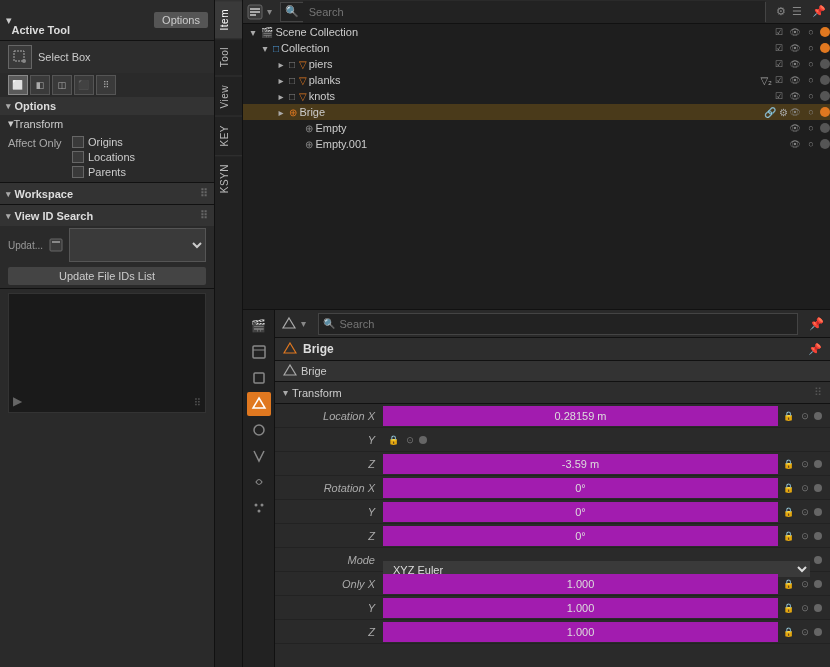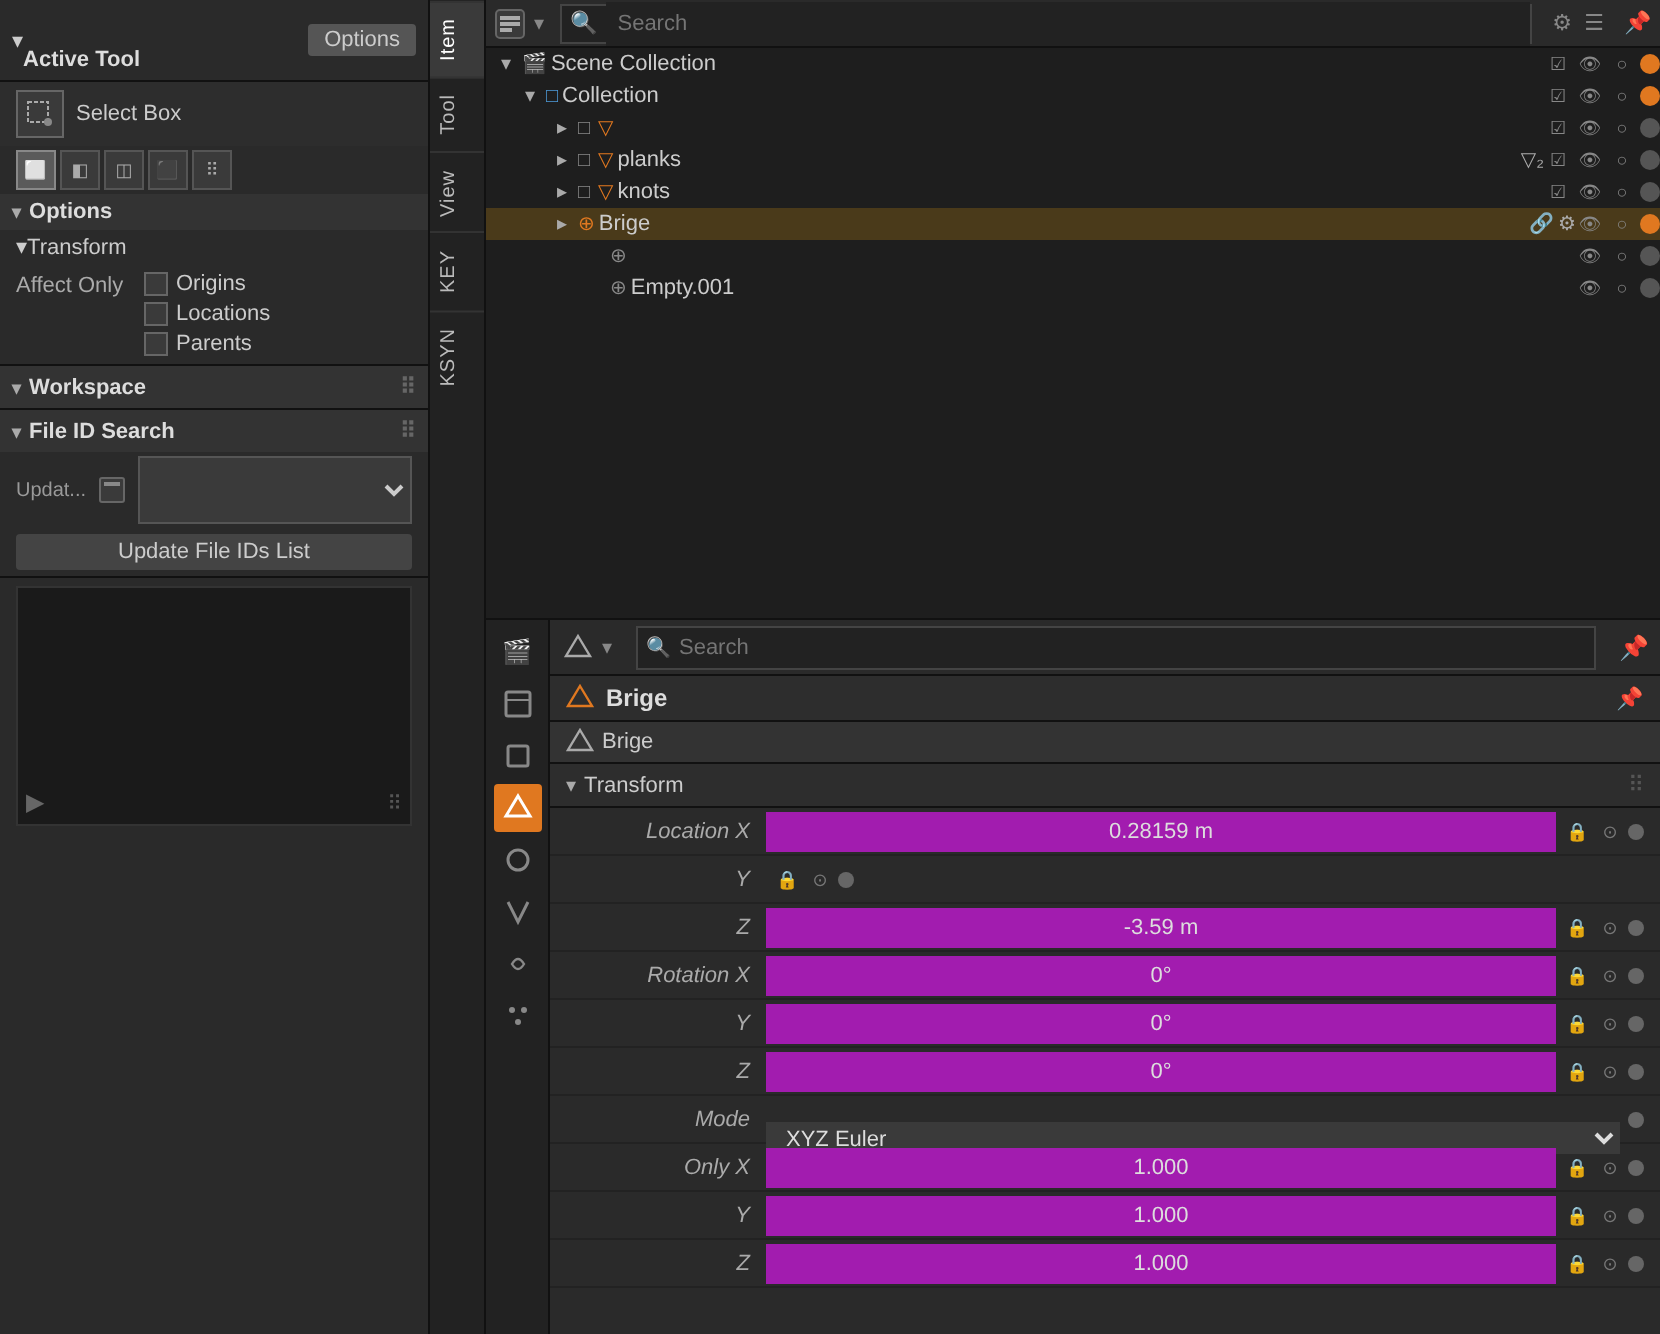--- a/index.html
+++ b/index.html
@@ -564,21 +564,21 @@
     <div class="workspace-header section-header">
       <span class="arrow">▾</span>
       <span>Workspace</span>
       <span style="margin-left:auto;color:#666;">⠿</span>
     </div>
   </div>
 
   <div class="fileid-section">
     <div class="fileid-header section-header">
       <span class="arrow">▾</span>
-      <span>File ID Search</span>
+      <span>View ID Search</span>
       <span style="margin-left:auto;color:#666;">⠿</span>
     </div>
     <div class="view-layer-row">
       <span class="update-label">Updat...</span>
       <svg width="14" height="14" viewBox="0 0 14 14" style="margin:0 2px;">
         <rect x="1" y="1" width="12" height="12" rx="1" fill="#3a3a3a" stroke="#666" stroke-width="1"></rect>
         <rect x="3" y="3" width="8" height="2" fill="#888"></rect>
       </svg>
       <select class="view-layer-select">
         <option>View Layer</option>
@@ -648,20 +648,21 @@
         <div class="action-icon">👁</div>
         <div class="action-icon">○</div>
         <div class="dot-icon orange"></div>
       </div>
     </div>
 
     <div class="outliner-item" style="padding-left:32px;">
       <span class="expand-arrow">▸</span>
       <span style="color:#888;font-size:10px;margin:0 2px;">□</span>
       <span style="color:#e07820;font-size:10px;margin:0 2px;">▽</span>
+      <span class="obj-name">piers</span>
       <div class="outliner-actions">
         <div class="action-icon">☑</div>
         <div class="action-icon">👁</div>
         <div class="action-icon">○</div>
         <div class="dot-icon"></div>
       </div>
     </div>
 
     <div class="outliner-item" style="padding-left:32px;">
       <span class="expand-arrow">▸</span>
@@ -699,20 +700,21 @@
       <div class="outliner-actions">
         <div class="action-icon">👁</div>
         <div class="action-icon">○</div>
         <div class="dot-icon orange"></div>
       </div>
     </div>
 
     <div class="outliner-item" style="padding-left:48px;">
       <span class="expand-arrow"></span>
       <span style="color:#888;font-size:10px;margin:0 2px;">⊕</span>
+      <span class="obj-name">Empty</span>
       <div class="outliner-actions">
         <div class="action-icon">👁</div>
         <div class="action-icon">○</div>
         <div class="dot-icon"></div>
       </div>
     </div>
 
     <div class="outliner-item" style="padding-left:48px;">
       <span class="expand-arrow"></span>
       <span style="color:#888;font-size:10px;margin:0 2px;">⊕</span>

